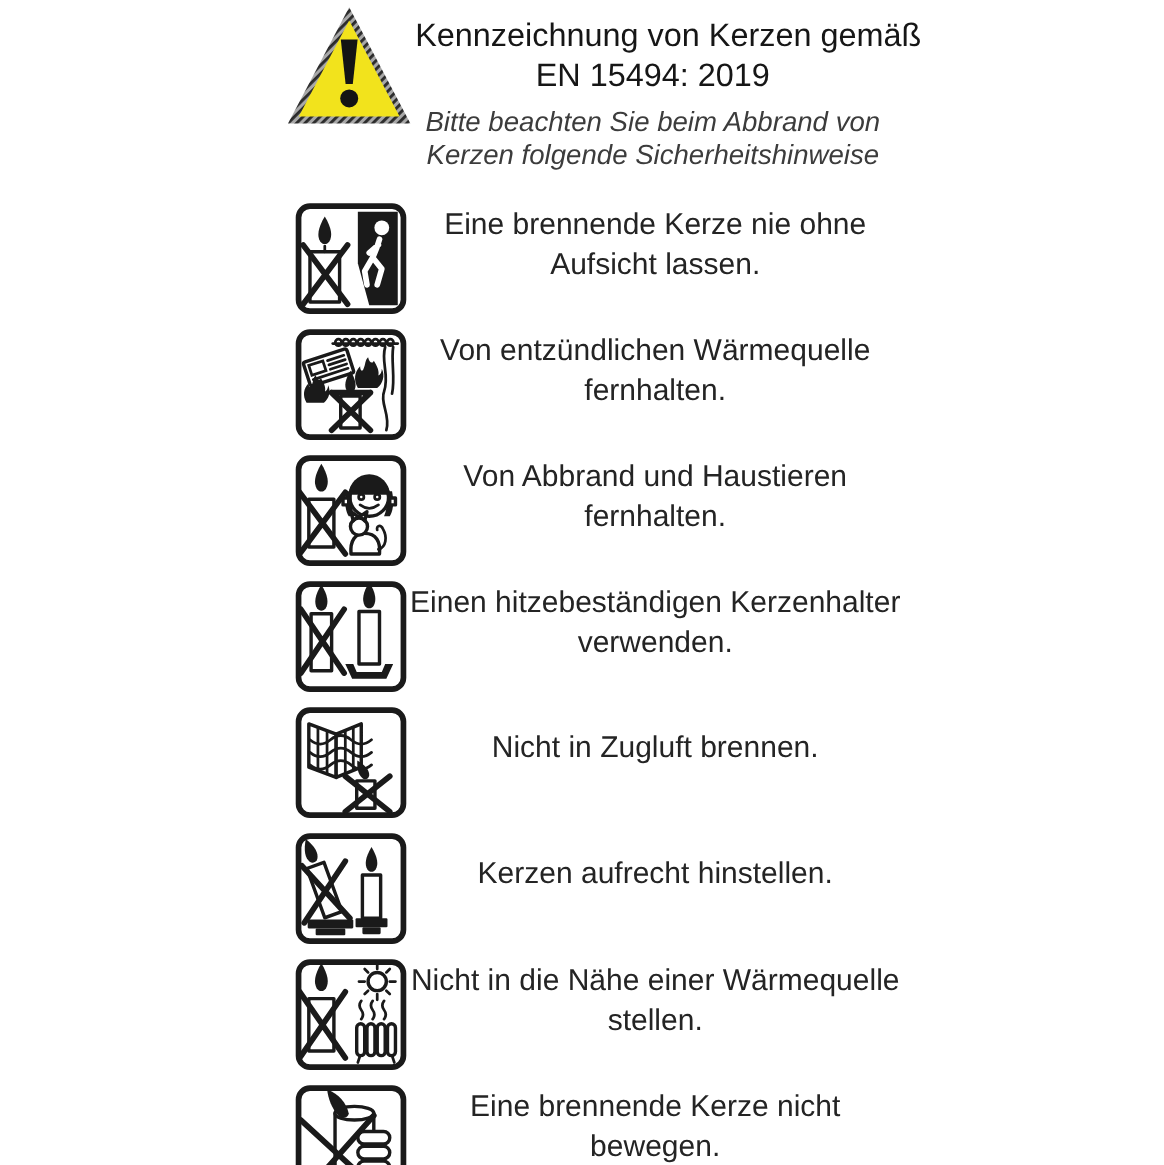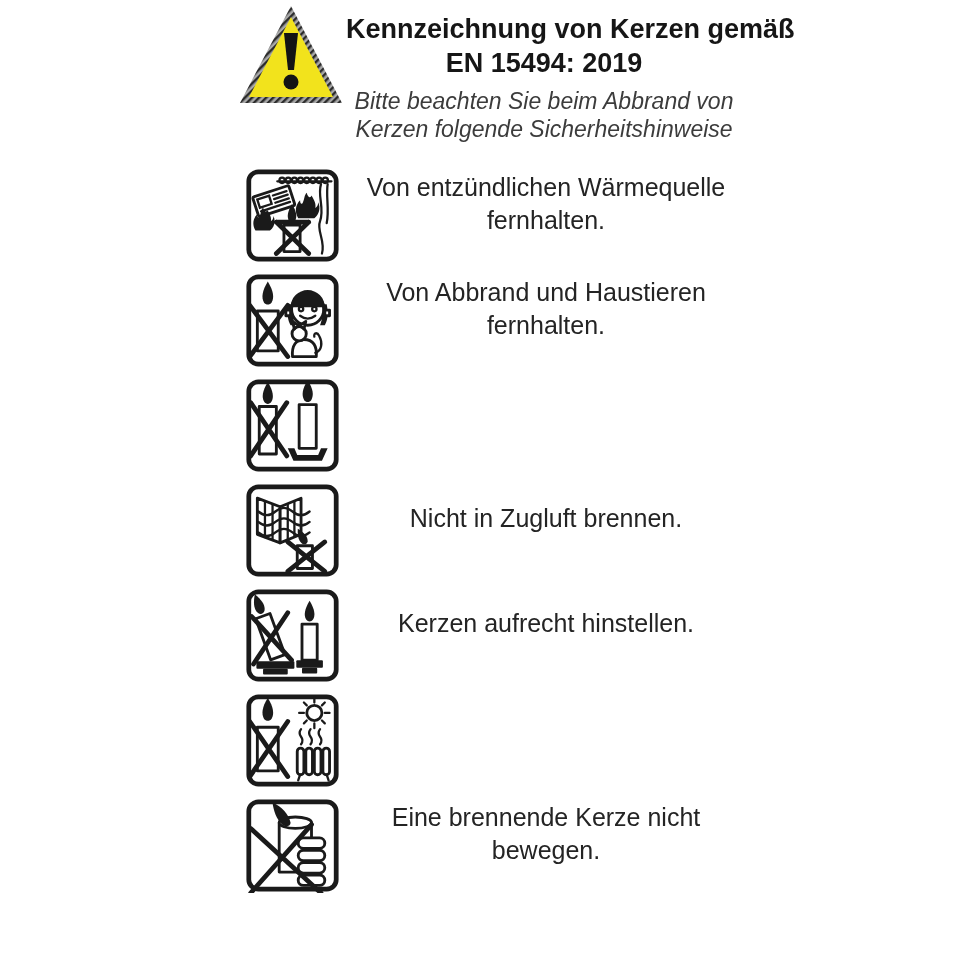--- a/index.html
+++ b/index.html
@@ -6,21 +6,21 @@
   body{
     width:970px;height:971px;overflow:hidden;background:#ffffff;
     font-family:"Liberation Sans",sans-serif;color:#242424;
   }
   .page{position:relative;width:970px;height:971px;}
   
   .header{display:flex;align-items:flex-start;margin:4px 0 0 238px;}
   .tri{width:106px;height:104px;flex:none;}
   .header-text{width:396px;margin-left:2px;text-align:center;padding-top:8px;}
   .title{
-    font-size:27px;font-weight:bold;color:#161616;line-height:1.27;
+    font-size:27px;font-weight:normal;color:#161616;line-height:1.27;
     white-space:pre;margin:0;
   }
   .subtitle{
     font-size:23px;color:#3c3c3c;line-height:1.25;white-space:pre;
     margin:6px 0 0 0;font-weight:normal;font-style:italic;
   }
   
   .rows{margin:24px 0 0 245px;}
   .row{display:flex;margin-bottom:10px;height:95px;}
   .pictogram{width:95px;height:95px;flex:none;display:block;}
@@ -65,20 +65,34 @@
     <div class="header-text">
       <h1 class="title">Kennzeichnung von Kerzen gemäß
 EN 15494: 2019</h1>
       <p class="subtitle">Bitte beachten Sie beim Abbrand von
 Kerzen folgende Sicherheitshinweise</p>
     </div>
   </div>
 
   <div class="rows">
 
+    <div class="row">
+      <svg class="pictogram" viewBox="0 0 100 100">
+        <rect class="fr" x="4" y="4" width="92" height="92" rx="10"></rect>
+        <path class="blk" d="M56,9 H91 V91 H66 L56,54 Z"></path>
+        <circle cx="77" cy="23" r="6.5" fill="#ffffff"></circle>
+        <path class="wht" d="M75,33 C73,40 71,45 69,49 M69,49 L62,61 L64,73 M69,49 L77,59 L73,73 M74,38 L66,45"></path>
+        <rect class="ol" x="14" y="44" width="26" height="44"></rect>
+        <path class="ol2" d="M27,44 V39"></path>
+        <use href="#flame-s" transform="translate(27,37)"></use>
+        <path class="xx" d="M8,38 L47,90 M47,38 L8,90"></path>
+      </svg>
+      <div class="row-text">Eine brennende Kerze nie ohne
+Aufsicht lassen.</div>
+    </div>
 
     <div class="row">
       <svg class="pictogram" viewBox="0 0 100 100">
         <rect class="fr" x="4" y="4" width="92" height="92" rx="10"></rect>
         <path class="ol2" d="M34,14 H91" stroke-width="3"></path>
         <g class="ol2" stroke-width="2">
           <circle cx="39" cy="13" r="2.8"></circle>
             <circle cx="45.5" cy="13" r="2.8"></circle>
             <circle cx="52" cy="13" r="2.8"></circle>
           <circle cx="58.5" cy="13" r="2.8"></circle>
@@ -131,20 +145,22 @@
     <div class="row">
       <svg class="pictogram" viewBox="0 0 100 100">
         <rect class="fr" x="4" y="4" width="92" height="92" rx="10"></rect>
         <rect class="ol" x="15" y="30" width="18" height="50"></rect>
         <use href="#flame-s" transform="translate(24,27) scale(0.95)"></use>
         <path class="xx" d="M6,26 L44,82 M44,26 L6,82"></path>
         <rect class="ol" x="57" y="28" width="18" height="46"></rect>
         <use href="#flame-s" transform="translate(66,25) scale(0.95)"></use>
         <path class="blk" d="M45,74 L51,87 L81,87 L87,74 L80,74 L77,81 L55,81 L52,74 Z"></path>
       </svg>
+      <div class="row-text">Einen hitzebeständigen Kerzenhalter
+verwenden.</div>
     </div>
 
     <div class="row">
       <svg class="pictogram" viewBox="0 0 100 100">
         <rect class="fr" x="4" y="4" width="92" height="92" rx="10"></rect>
         <polygon class="ol" points="13,16 37,25 37,63 13,54"></polygon>
         <polygon class="ol" points="37,25 59,16 59,54 37,63"></polygon>
         <path class="ol2" d="M21,19.5 V57 M29,22.5 V60 M45,22.5 V60 M52,19.5 V56.5" stroke-width="2"></path>
         <path class="ol2" d="M14,30 c6,5 12,5 18,0 c6,-5 12,-5 18,0 c6,5 12,5 18,0 M14,41 c6,5 12,5 18,0 c6,-5 12,-5 18,0 c6,5 12,5 18,0 M14,52 c6,5 12,5 18,0 c6,-5 12,-5 18,0 c6,5 12,5 18,0" stroke-width="2.5"></path>
         <rect class="ol" x="55" y="66" width="16" height="24"></rect>
@@ -182,20 +198,22 @@
         <path class="ol2" d="M84,21 H89 M62,21 H57 M73,10 V5 M73,32 V37 M81,13 L84,10 M65,29 L62,32 M81,29 L84,32 M65,13 L62,10" stroke-width="2.8"></path>
         <path class="ol2" d="M59,54 q3,-4 0,-8 q-3,-4 0,-8 M69,54 q3,-4 0,-8 q-3,-4 0,-8 M79,54 q3,-4 0,-8 q-3,-4 0,-8" stroke-width="2.2"></path>
         <g class="ol" stroke-width="2.6">
           <rect x="55" y="58" width="7" height="28" rx="3.5"></rect>
           <rect x="64" y="58" width="7" height="28" rx="3.5"></rect>
           <rect x="73" y="58" width="7" height="28" rx="3.5"></rect>
           <rect x="82" y="58" width="7" height="28" rx="3.5"></rect>
         </g>
         <path class="ol2" d="M58,86 L56,92 M86,86 L88,92" stroke-width="2.4"></path>
       </svg>
+      <div class="row-text">Nicht in die Nähe einer Wärmequelle
+stellen.</div>
     </div>
 
     <div class="row">
       <svg class="pictogram" viewBox="0 0 100 100">
         <rect class="fr" x="4" y="4" width="92" height="92" rx="10"></rect>
         <rect class="ol" x="36" y="26" width="34" height="52"></rect>
         <ellipse class="ol" cx="53" cy="26" rx="17" ry="6"></ellipse>
         <path class="blk" d="M29,5 C39,9 46,17 48,26 C48,30 42,31 39,28 C33,22 30,13 29,5 Z"></path>
         <g class="ol" stroke-width="3">
           <rect x="56" y="42" width="28" height="11" rx="5.5"></rect>

